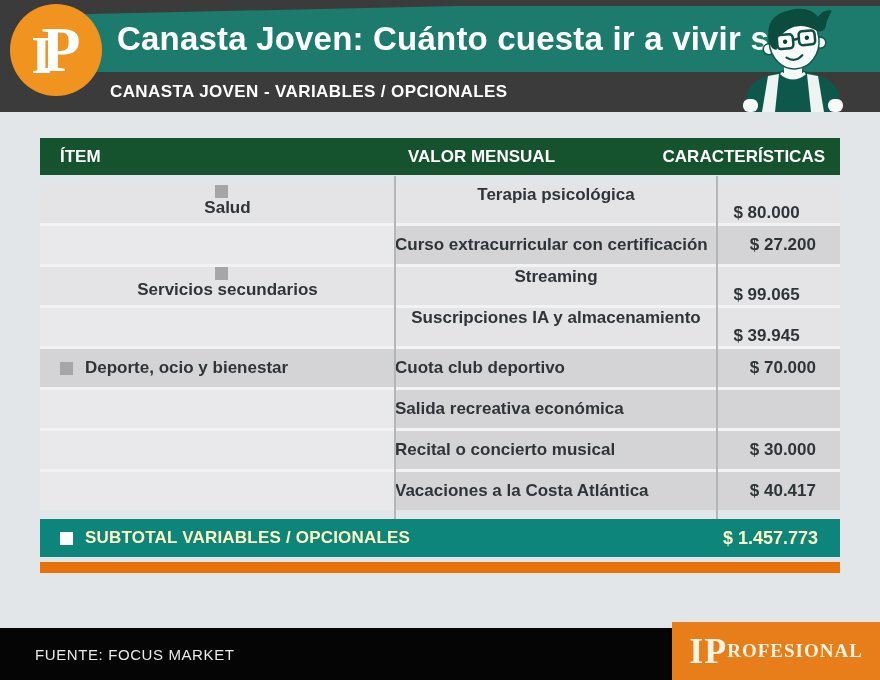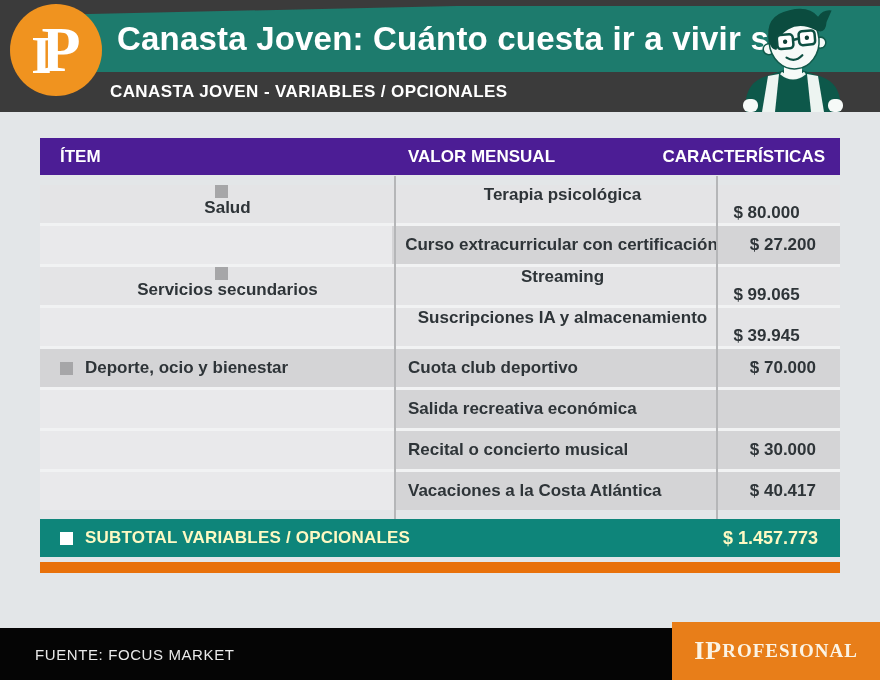--- a/index.html
+++ b/index.html
@@ -34,37 +34,37 @@
     display:flex; align-items:center; justify-content:center; z-index:4;
     font-family:"Liberation Serif", serif; color:#ffffff; font-weight:bold;
   }
   .logo-i { font-size:52px; margin-right:-10px; margin-top:10px; }
   .logo-p { font-size:64px; }
   .mascot { position:absolute; right:34px; top:4px; z-index:3; }
 
   
   .table-zone { position:absolute; left:40px; top:138px; width:800px; }
   .col-head {
-    height:37px; background:#4c1d95; display:flex; align-items:center;
+    height:37px; background:#14532d; display:flex; align-items:center;
     color:#ffffff; font-weight:bold; font-size:17px;
   }
   .col-head .c1 { width:355px; padding-left:20px; }
   .col-head .c2 { flex:1; padding-left:13px; }
   .col-head .c3 { padding-right:15px; }
 
   .rows-wrap { position:relative; margin-top:10px; background:#f1f2f3; }
   .vline { position:absolute; width:2px; background:#b5b6b8; top:-9px; bottom:-9px; z-index:6; }
   .vline-1 { left:354px; }
   .vline-2 { left:676px; }
 
   .row { display:flex; height:38px; margin-bottom:3px; }
   .row:last-child { margin-bottom:0; }
   .cell { display:flex; align-items:center; }
   .cell-left  { width:355px; padding-left:20px; }
-  .cell-mid   { flex:1; padding-left:13px; }
+  .cell-mid   { flex:1; }
   .cell-val   { width:123px; justify-content:flex-end; padding-right:24px; }
   .light  { background:#e4e4e6;flex-direction:column; }
   .dark   { background:#d4d4d6; }
   .filler { background:#e9e9eb; }
   .row-text { font-size:17px; font-weight:bold; color:#2e3438; white-space:nowrap; }
   .bullet { width:13px; height:13px; background:#a6a6a8; margin-right:12px; flex:0 0 auto; }
 
   .subtotal-bar {
     margin-top:9px; height:38px; background:#0e857a;
     display:flex; align-items:center; color:#fef9c3;
@@ -80,21 +80,21 @@
   }
   .source-text {
     position:absolute; left:35px; top:0; height:52px; display:flex; align-items:center;
     color:#e9e9e9; font-size:15px; letter-spacing:0.6px;
   }
   .brand-block {
     position:absolute; right:0; top:-6px; height:58px; width:208px; background:#e87e19;
     display:flex; align-items:center; justify-content:center;
     font-family:"Liberation Serif", serif; color:#fbf3e4; font-weight:bold;
   }
-  .brand-lead { font-size:26px; letter-spacing:1px; }
+  .brand-lead { font-size:36px; letter-spacing:1px; }
   .brand-rest { font-size:19px; letter-spacing:1px; }
 </style>
 </head>
 <body>
 
 <div class="header">
   <div class="title-bar">
     <div class="title-text">Canasta Joven: Cuánto cuesta ir a vivir sólo</div>
   </div>
   <div class="subtitle-zone">

